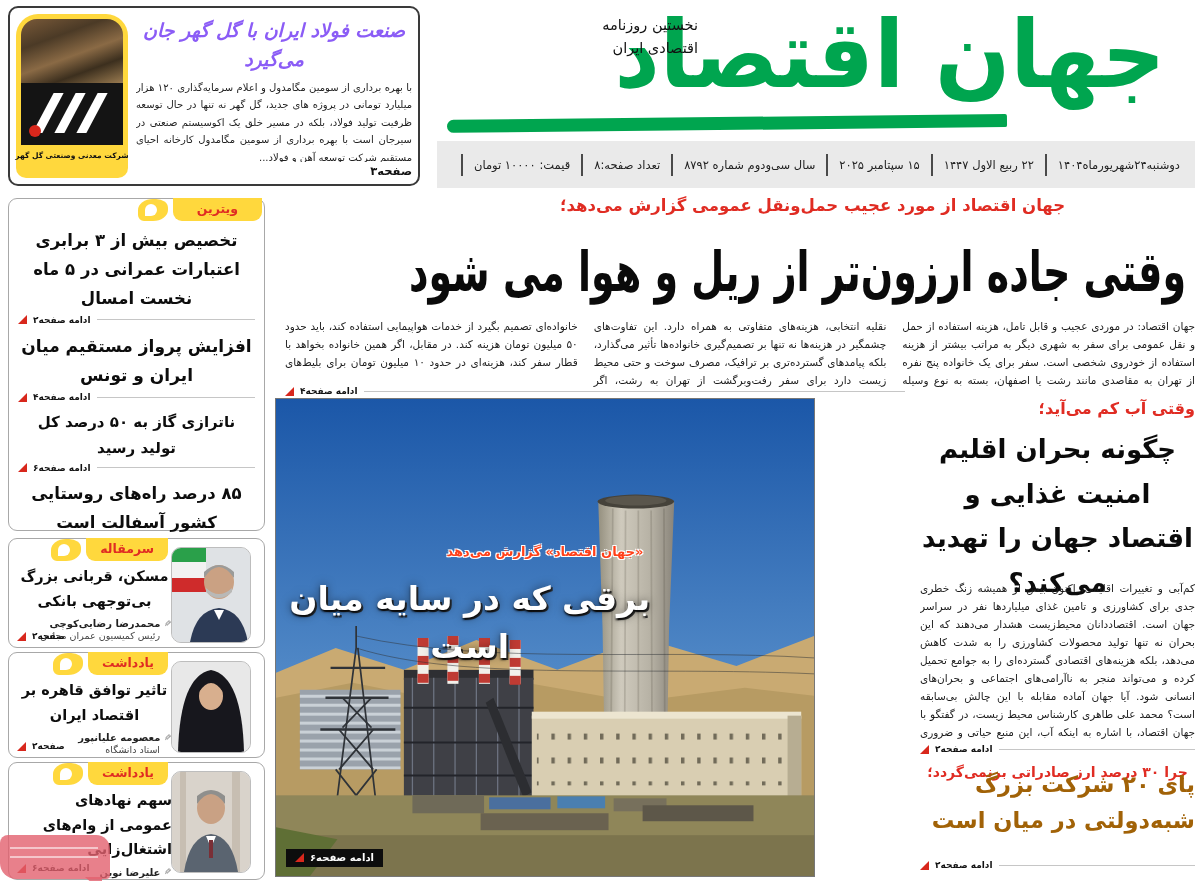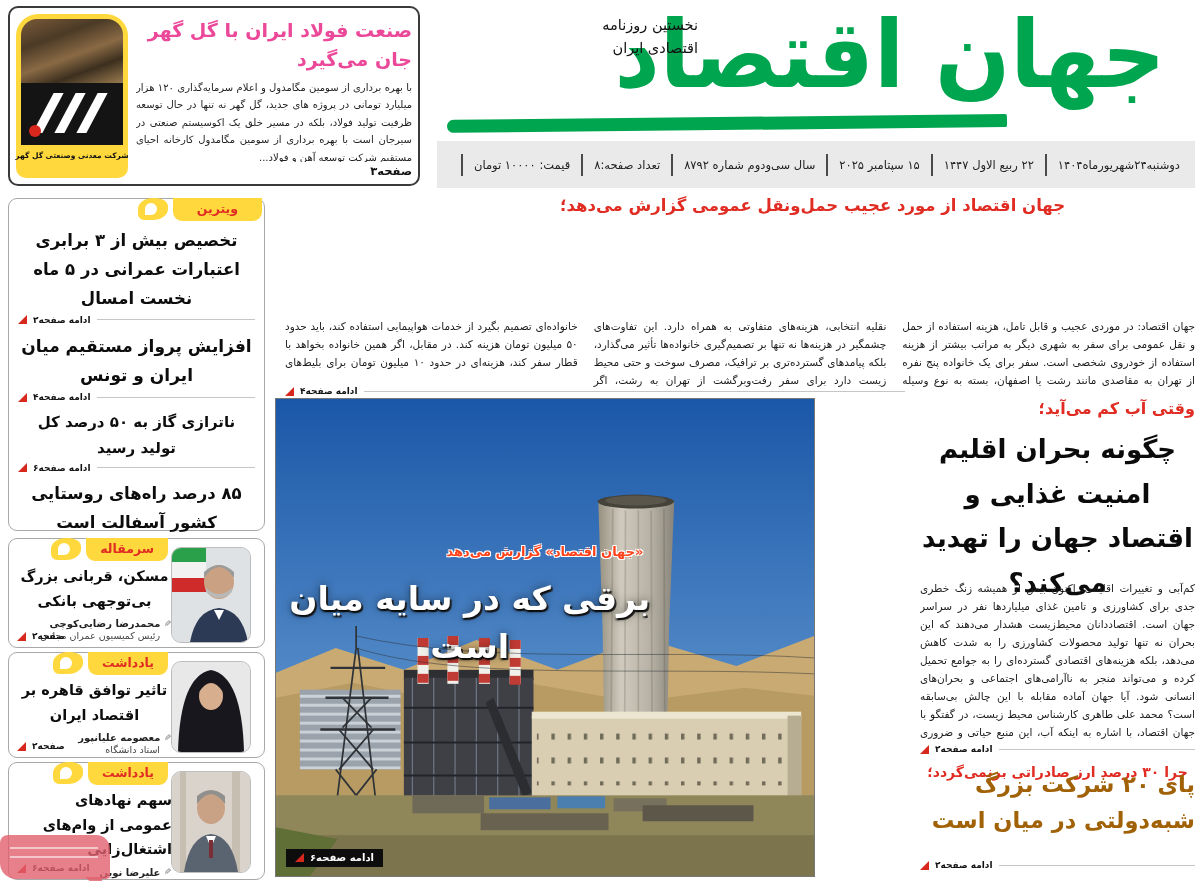--- a/index.html
+++ b/index.html
@@ -24,21 +24,21 @@
   .ad-graphic{width:112px;flex:0 0 112px;background:#ffd83d;border-radius:22px 22px 10px 10px;padding:5px 5px 3px;
     box-sizing:border-box;display:flex;flex-direction:column;}
   .ad-photo{height:64px;border-radius:16px 16px 0 0;
     background:linear-gradient(160deg,#7a5a39 0%,#4b3a26 30%,#8a6a45 55%,#3c2f1e 75%,#9a7b50 100%);}
   .ad-black{height:62px;background:#141414;position:relative;overflow:hidden;}
   .slash{position:absolute;top:10px;width:10px;height:40px;background:#fff;transform:skewX(-28deg);}
   .reddot{position:absolute;left:8px;bottom:8px;width:12px;height:12px;border-radius:50%;background:#d8271c;}
   .ad-cap{height:20px;display:flex;align-items:center;justify-content:center;
     font-size:7.5px;font-weight:bold;color:#111;direction:rtl;white-space:nowrap;}
   .ad-text{flex:1;direction:rtl;display:flex;flex-direction:column;}
-  .ad-title{font-size:19px;font-weight:900;color:#ec4899;line-height:1.55;margin:2px 0 4px;}
+  .ad-title{font-size:19px;font-weight:900;color:#8b5cf6;text-align:center;line-height:1.55;margin:2px 0 4px;font-style:italic;}
   .ad-body{font-size:10px;line-height:1.75;color:#222;text-align:justify;overflow:hidden;flex:1;}
   .ad-page{font-size:11.5px;font-weight:900;color:#111;margin-top:2px;}
 
   
   .lead-kicker{position:absolute;left:430px;top:196px;width:765px;text-align:center;
     color:#e02c23;font-weight:900;font-size:16.5px;}
   .lead-headline{position:absolute;left:400px;top:224px;width:795px;height:96px;display:flex;
     justify-content:center;align-items:center;overflow:hidden;}
   .lead-headline span{font-size:38px;font-weight:900;color:#0a0a0a;white-space:nowrap;letter-spacing:-1px;
     transform:scale(1,1.45);transform-origin:center;}
@@ -47,21 +47,21 @@
 
   
   .more-row{display:flex;align-items:center;gap:6px;direction:ltr;}
   .tri{width:0;height:0;border-bottom:9px solid #d8271c;border-left:9px solid transparent;flex:0 0 auto;}
   .more-txt{font-size:9px;font-weight:bold;color:#111;direction:rtl;white-space:nowrap;}
   .more-rule{flex:1;height:0;border-top:1px solid #c6c6c6;}
   .lead-more{position:absolute;left:285px;top:386px;width:620px;}
 
   
   .sbox{position:absolute;left:8px;width:257px;border:1.5px solid #a8a8a8;border-radius:9px;background:#fff;box-sizing:border-box;}
-  .tabrow{position:absolute;top:-1px;display:flex;direction:ltr;gap:5px;align-items:flex-start;padding-left:16px;}
+  .tabrow{position:absolute;top:-1px;display:flex;direction:ltr;gap:5px;align-items:flex-end;padding-left:16px;}
   .quote{width:30px;height:22px;background:#ffd83d;border-radius:50% 40% 50% 6px;position:relative;overflow:hidden;}
   .quote::after{content:"";position:absolute;left:7px;top:5px;width:12px;height:12px;background:#fff;border-radius:50% 50% 50% 0;}
   .tab{background:#ffd83d;color:#e02c23;font-weight:bold;font-size:12.5px;padding:3px 24px 5px;
     border-radius:0 0 9px 9px;white-space:nowrap;}
   .v-title{font-weight:900;color:#0d0d0d;text-align:center;line-height:1.75;padding:0 10px;}
   .v-more{margin:1px 9px 7px;}
   .a-title{font-weight:900;color:#0d0d0d;text-align:center;font-size:14.5px;line-height:1.7;margin:25px 92px 0 8px;}
   .a-author{margin:5px 92px 0 8px;text-align:right;font-size:10px;font-weight:bold;color:#222;
     display:flex;justify-content:flex-start;gap:4px;align-items:center;}
   .pen{font-size:9px;color:#777;transform:scaleX(-1);}
@@ -131,20 +131,23 @@
       <div class="ad-cap">شرکت معدنی وصنعتی گل گهر</div>
     </div>
     <div class="ad-text">
       <div class="ad-title">صنعت فولاد ایران با گل گهر جان می‌گیرد</div>
       <div class="ad-body">با بهره برداری از سومین مگامدول و اعلام سرمایه‌گذاری ۱۲۰ هزار میلیارد تومانی در پروژه های جدید، گل گهر نه تنها در حال توسعه ظرفیت تولید فولاد، بلکه در مسیر خلق یک اکوسیستم صنعتی در سیرجان است‌ با بهره برداری از سومین مگامدول کارخانه احیای مستقیم شرکت توسعه آهن و فولاد...</div>
       <div class="ad-page">صفحه۳</div>
     </div>
   </div>
 
   <div class="lead-kicker">جهان اقتصاد از مورد عجیب حمل‌ونقل عمومی  گزارش می‌دهد؛</div>
+  <div class="lead-headline">
+    <span>وقتی جاده ارزون‌تر از ریل و هوا می شود</span>
+  </div>
   <div class="lead-body">جهان اقتصاد: در موردی عجیب و قابل تامل، هزینه استفاده از حمل و نقل عمومی برای سفر به شهری دیگر به مراتب بیشتر از هزینه استفاده از خودروی شخصی است. سفر برای یک خانواده پنج نفره از تهران به مقاصدی مانند رشت یا اصفهان، بسته به نوع وسیله نقلیه انتخابی، هزینه‌های متفاوتی به همراه دارد. این تفاوت‌های چشمگیر در هزینه‌ها نه تنها بر تصمیم‌گیری خانواده‌ها تأثیر می‌گذارد، بلکه پیامدهای گسترده‌تری بر ترافیک، مصرف سوخت و حتی محیط زیست دارد برای سفر رفت‌وبرگشت از تهران به رشت، اگر خانواده‌ای تصمیم بگیرد از خدمات هواپیمایی استفاده کند، باید حدود ۵۰ میلیون تومان هزینه کند. در مقابل، اگر همین خانواده بخواهد با قطار سفر کند، هزینه‌ای در حدود ۱۰ میلیون تومان برای بلیط‌های رفت‌وبرگشت پنج نفر پرداخت خواهد کرد. این مبلغ، هرچند به مراتب کمتر از هواپیما است اما ...</div>
   <div class="more-row lead-more">
     <span class="tri"></span>
     <span class="more-txt">ادامه صفحه۴</span>
     <span class="more-rule"></span>
   </div>
 
   <div class="sbox" style="top:198px;height:333px;">
     <div class="tabrow" style="right:2px;">
       <span class="quote"></span>

